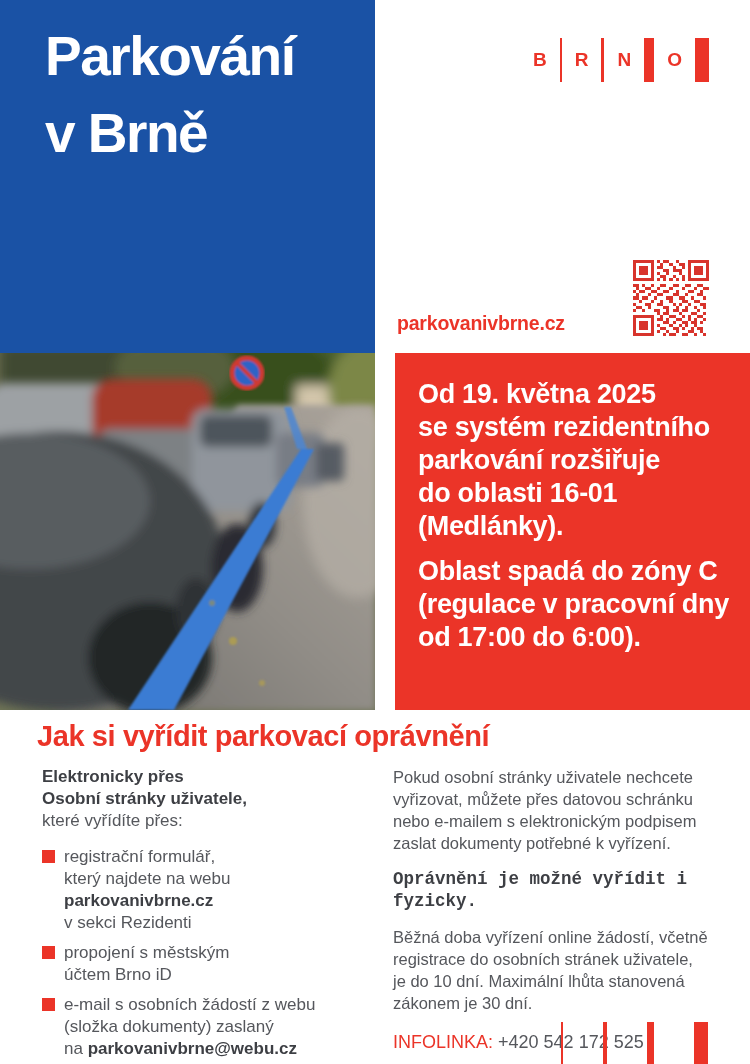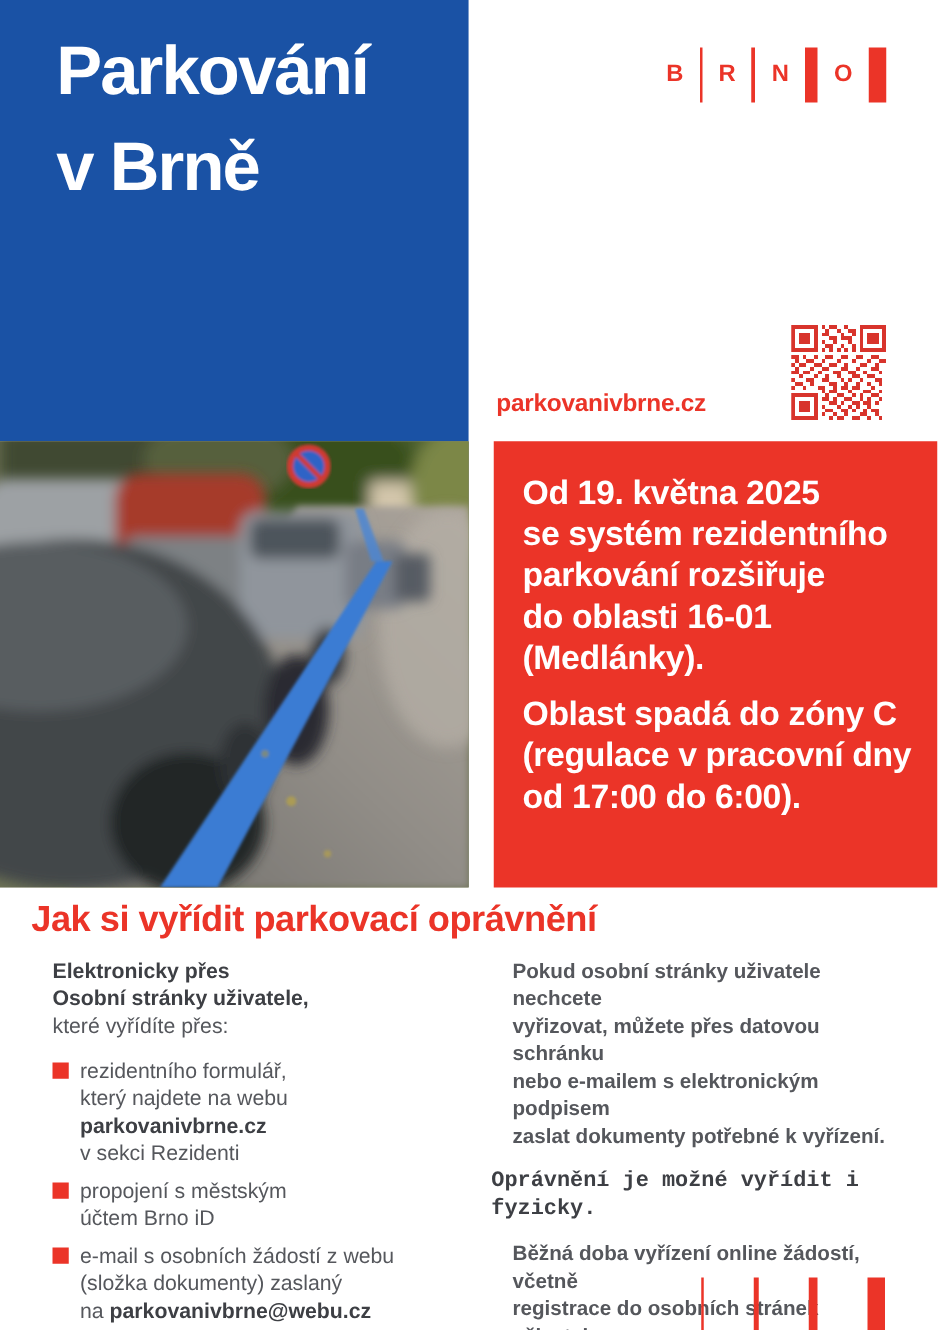--- a/index.html
+++ b/index.html
@@ -22,31 +22,31 @@
   .qr{position:absolute;left:633px;top:260px;width:76px;height:76px;}
   
   .photo{position:absolute;left:0;top:353px;width:375px;height:357px;overflow:hidden;background:#6e7355;}
   
   .panel-red{position:absolute;left:375px;top:353px;width:375px;height:357px;background:var(--red);
     color:#fff;box-sizing:border-box;padding:25px 20px 0 23px;margin-left:20px;}
   .panel-red p{margin:0;font-weight:bold;font-size:27px;line-height:33px;letter-spacing:-0.3px;}
   .panel-red p + p{margin-top:12px;}
   .pre{white-space:pre-line;}
   
-  .howto-heading{position:absolute;left:25px;top:720px;color:var(--red);font-weight:bold;
+  .howto-heading{position:absolute;left:37px;top:720px;color:var(--red);font-weight:bold;
     font-size:29px;letter-spacing:-0.4px;}
   .col{position:absolute;top:766px;width:335px;color:var(--text-gray);font-size:17px;line-height:22px;}
   .col-left{left:42px;}
   .col-right{left:393px;font-size:16.5px;}
   .b{font-weight:bold;color:var(--text-dark);}
   .intro-bold{font-weight:bold;color:var(--text-dark);}
   ul.bullets{list-style:none;margin:14px 0 0 0;padding:0;}
   ul.bullets li{display:flex;gap:9px;margin-bottom:8px;}
   .bullet-sq{flex:0 0 13px;width:13px;height:13px;background:var(--red);margin-top:4px;}
-  .col-right .para{margin:0 0 0 17px;font-weight:bold;}
+  .col-right .para{margin:0 0 0 0;}
   .bold-line{font-weight:bold;color:var(--text-dark);margin:14px 0 14px 0;font-size:17.5px;font-family:Liberation Mono, monospace;}
   .infolinka{margin-top:17px;font-size:18px;}
   .infolinka .label{color:var(--red);font-weight:normal;}
   .infolinka .num{color:var(--text-gray);}
   
   .footer-bars{position:absolute;left:0;top:1022px;width:750px;height:42px;}
   .footer-bars div{position:absolute;top:0;height:42px;background:var(--red);}
   .fb1{left:561px;width:2px;} .fb2{left:603px;width:4px;} .fb3{left:647px;width:7px;} .fb4{left:694px;width:14px;}
 </style>
 </head>
@@ -290,21 +290,21 @@
 
   <div class="howto-heading">Jak si vyřídit parkovací oprávnění</div>
 
   <div class="col col-left">
     <div class="intro-bold pre">Elektronicky přes
 Osobní stránky uživatele,</div>
     <div class="pre">které vyřídíte přes:</div>
     <ul class="bullets">
       <li>
         <span class="bullet-sq"></span>
-        <span><span class="pre">rezidentního formulář,
+        <span><span class="pre">registrační formulář,
 který najdete na webu
 </span><strong class="pre b">parkovanivbrne.cz</strong><span class="pre">
 v sekci Rezidenti</span></span>
       </li>
       <li>
         <span class="bullet-sq"></span>
         <span><span class="pre">propojení s městským
 účtem Brno iD</span></span>
       </li>
       <li>

